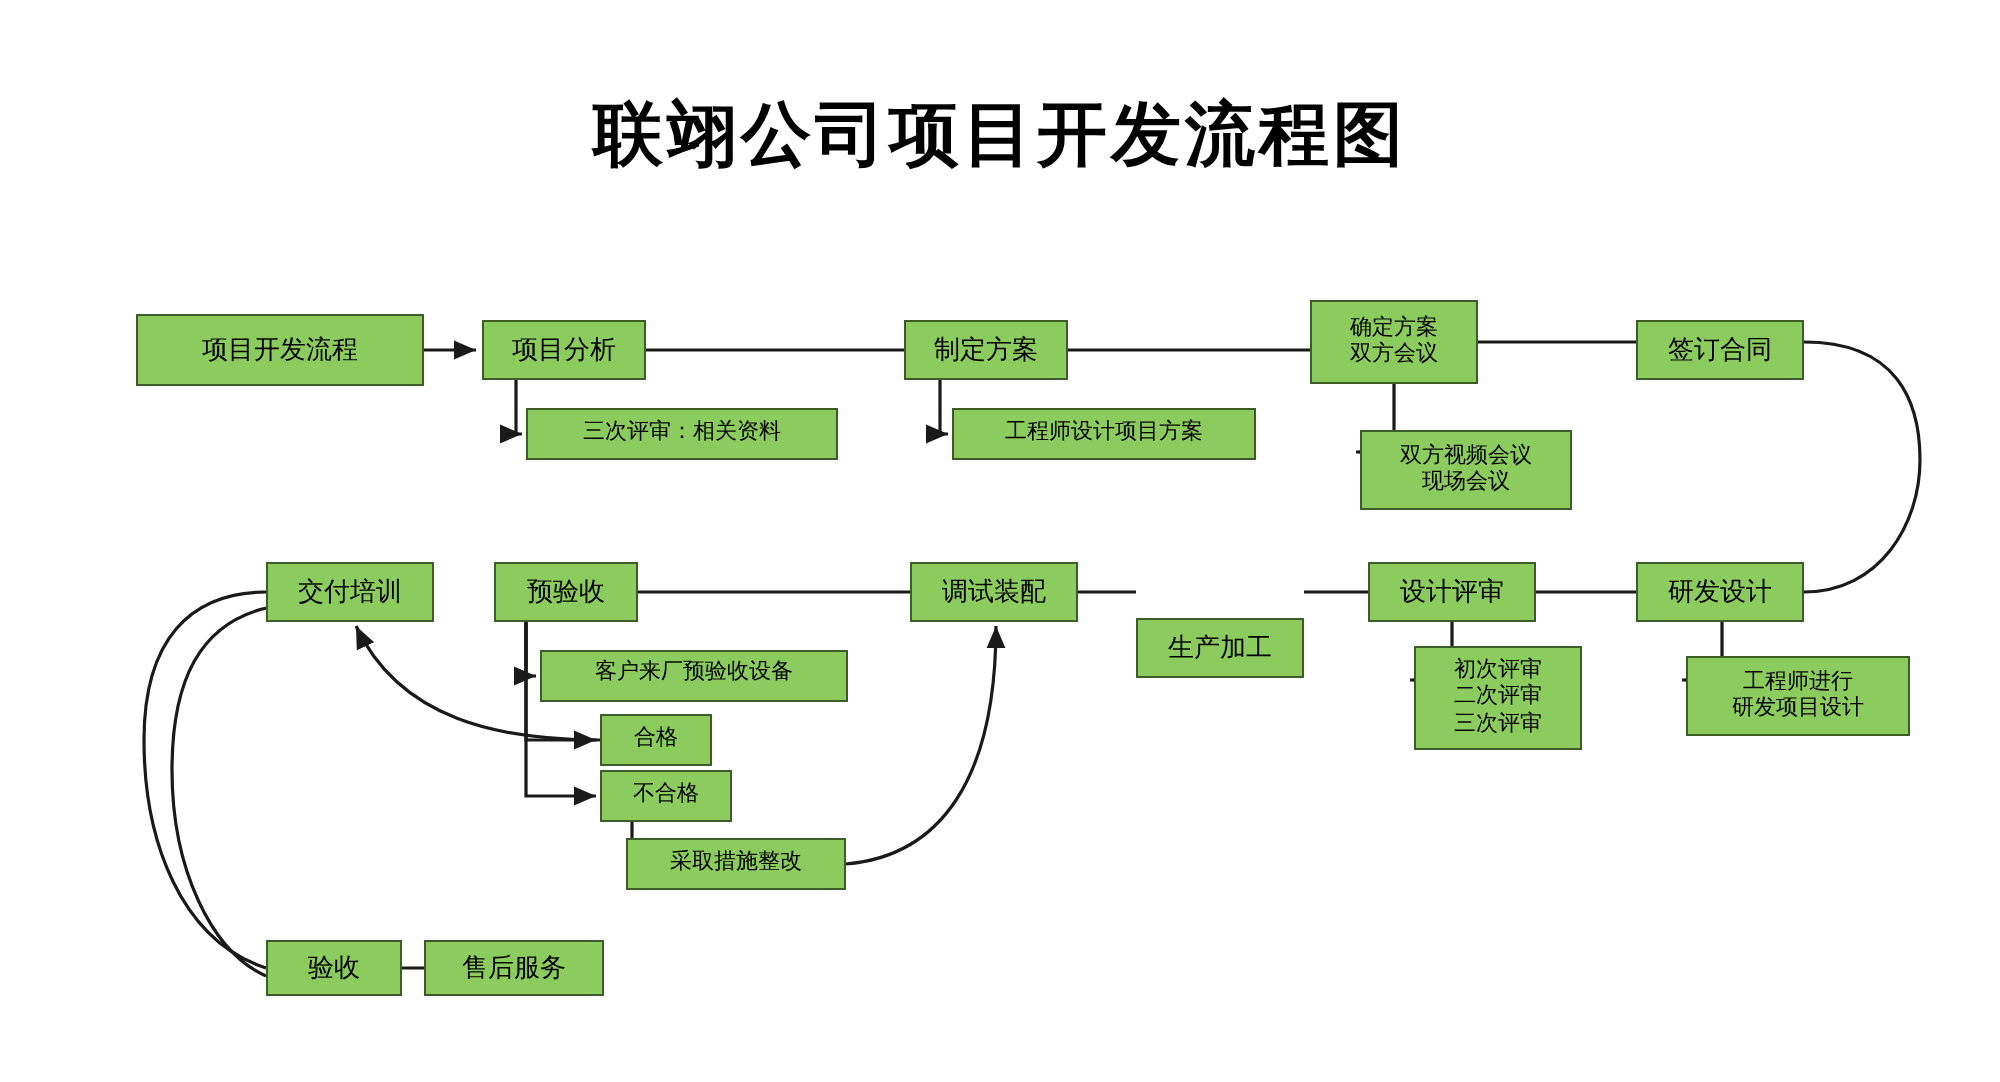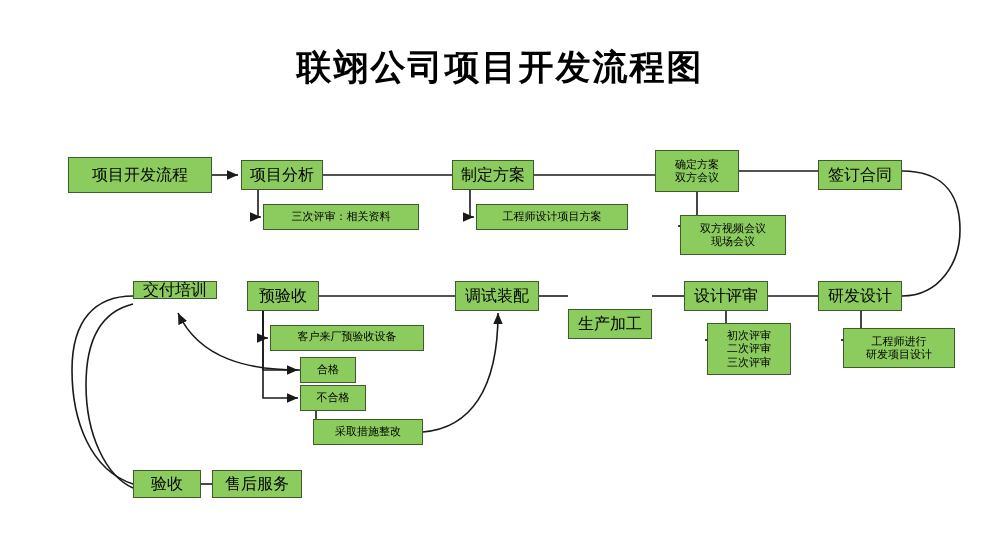--- a/index.html
+++ b/index.html
@@ -38,21 +38,21 @@
   .node {
     position: absolute;
     box-sizing: border-box;
     background: #8CCB5E;
     border: 1px solid #3d5c28;
     color: #000000;
     display: flex;
     flex-direction: column;
     align-items: center;
     justify-content: center;
-    font-size: 16px;
+    font-size: 13px;
     line-height: 1.22;
     text-align: center;
     font-family: "Liberation Serif", serif;
     white-space: pre-line;
     padding: 1px 4px;
   }
   .node.small { font-size: 11px; }
 </style>
 </head>
 <body>
@@ -119,17 +119,17 @@
   <div class="node small" style="left:707px;top:323px;width:84px;height:52px;">初次评审
 二次评审
 三次评审</div>
   <div class="node" style="left:568px;top:281px;width:84px;height:30px;margin-top:28px;">生产加工</div>
   <div class="node" style="left:455px;top:281px;width:84px;height:30px;">调试装配</div>
   <div class="node" style="left:247px;top:281px;width:72px;height:30px;">预验收</div>
   <div class="node small" style="left:270px;top:325px;width:154px;height:26px;font-family:Liberation Mono, monospace;">客户来厂预验收设备</div>
   <div class="node small" style="left:300px;top:357px;width:56px;height:26px;">合格</div>
   <div class="node small" style="left:300px;top:385px;width:66px;height:26px;">不合格</div>
   <div class="node small" style="left:313px;top:419px;width:110px;height:26px;">采取措施整改</div>
-  <div class="node" style="left:133px;top:281px;width:84px;height:18px;">交付培训</div>
+  <div class="node" style="left:133px;top:281px;width:84px;height:30px;">交付培训</div>
   <div class="node" style="left:133px;top:470px;width:68px;height:28px;">验收</div>
   <div class="node" style="left:212px;top:470px;width:90px;height:28px;">售后服务</div>
 
 </div>
 
 </body></html>

